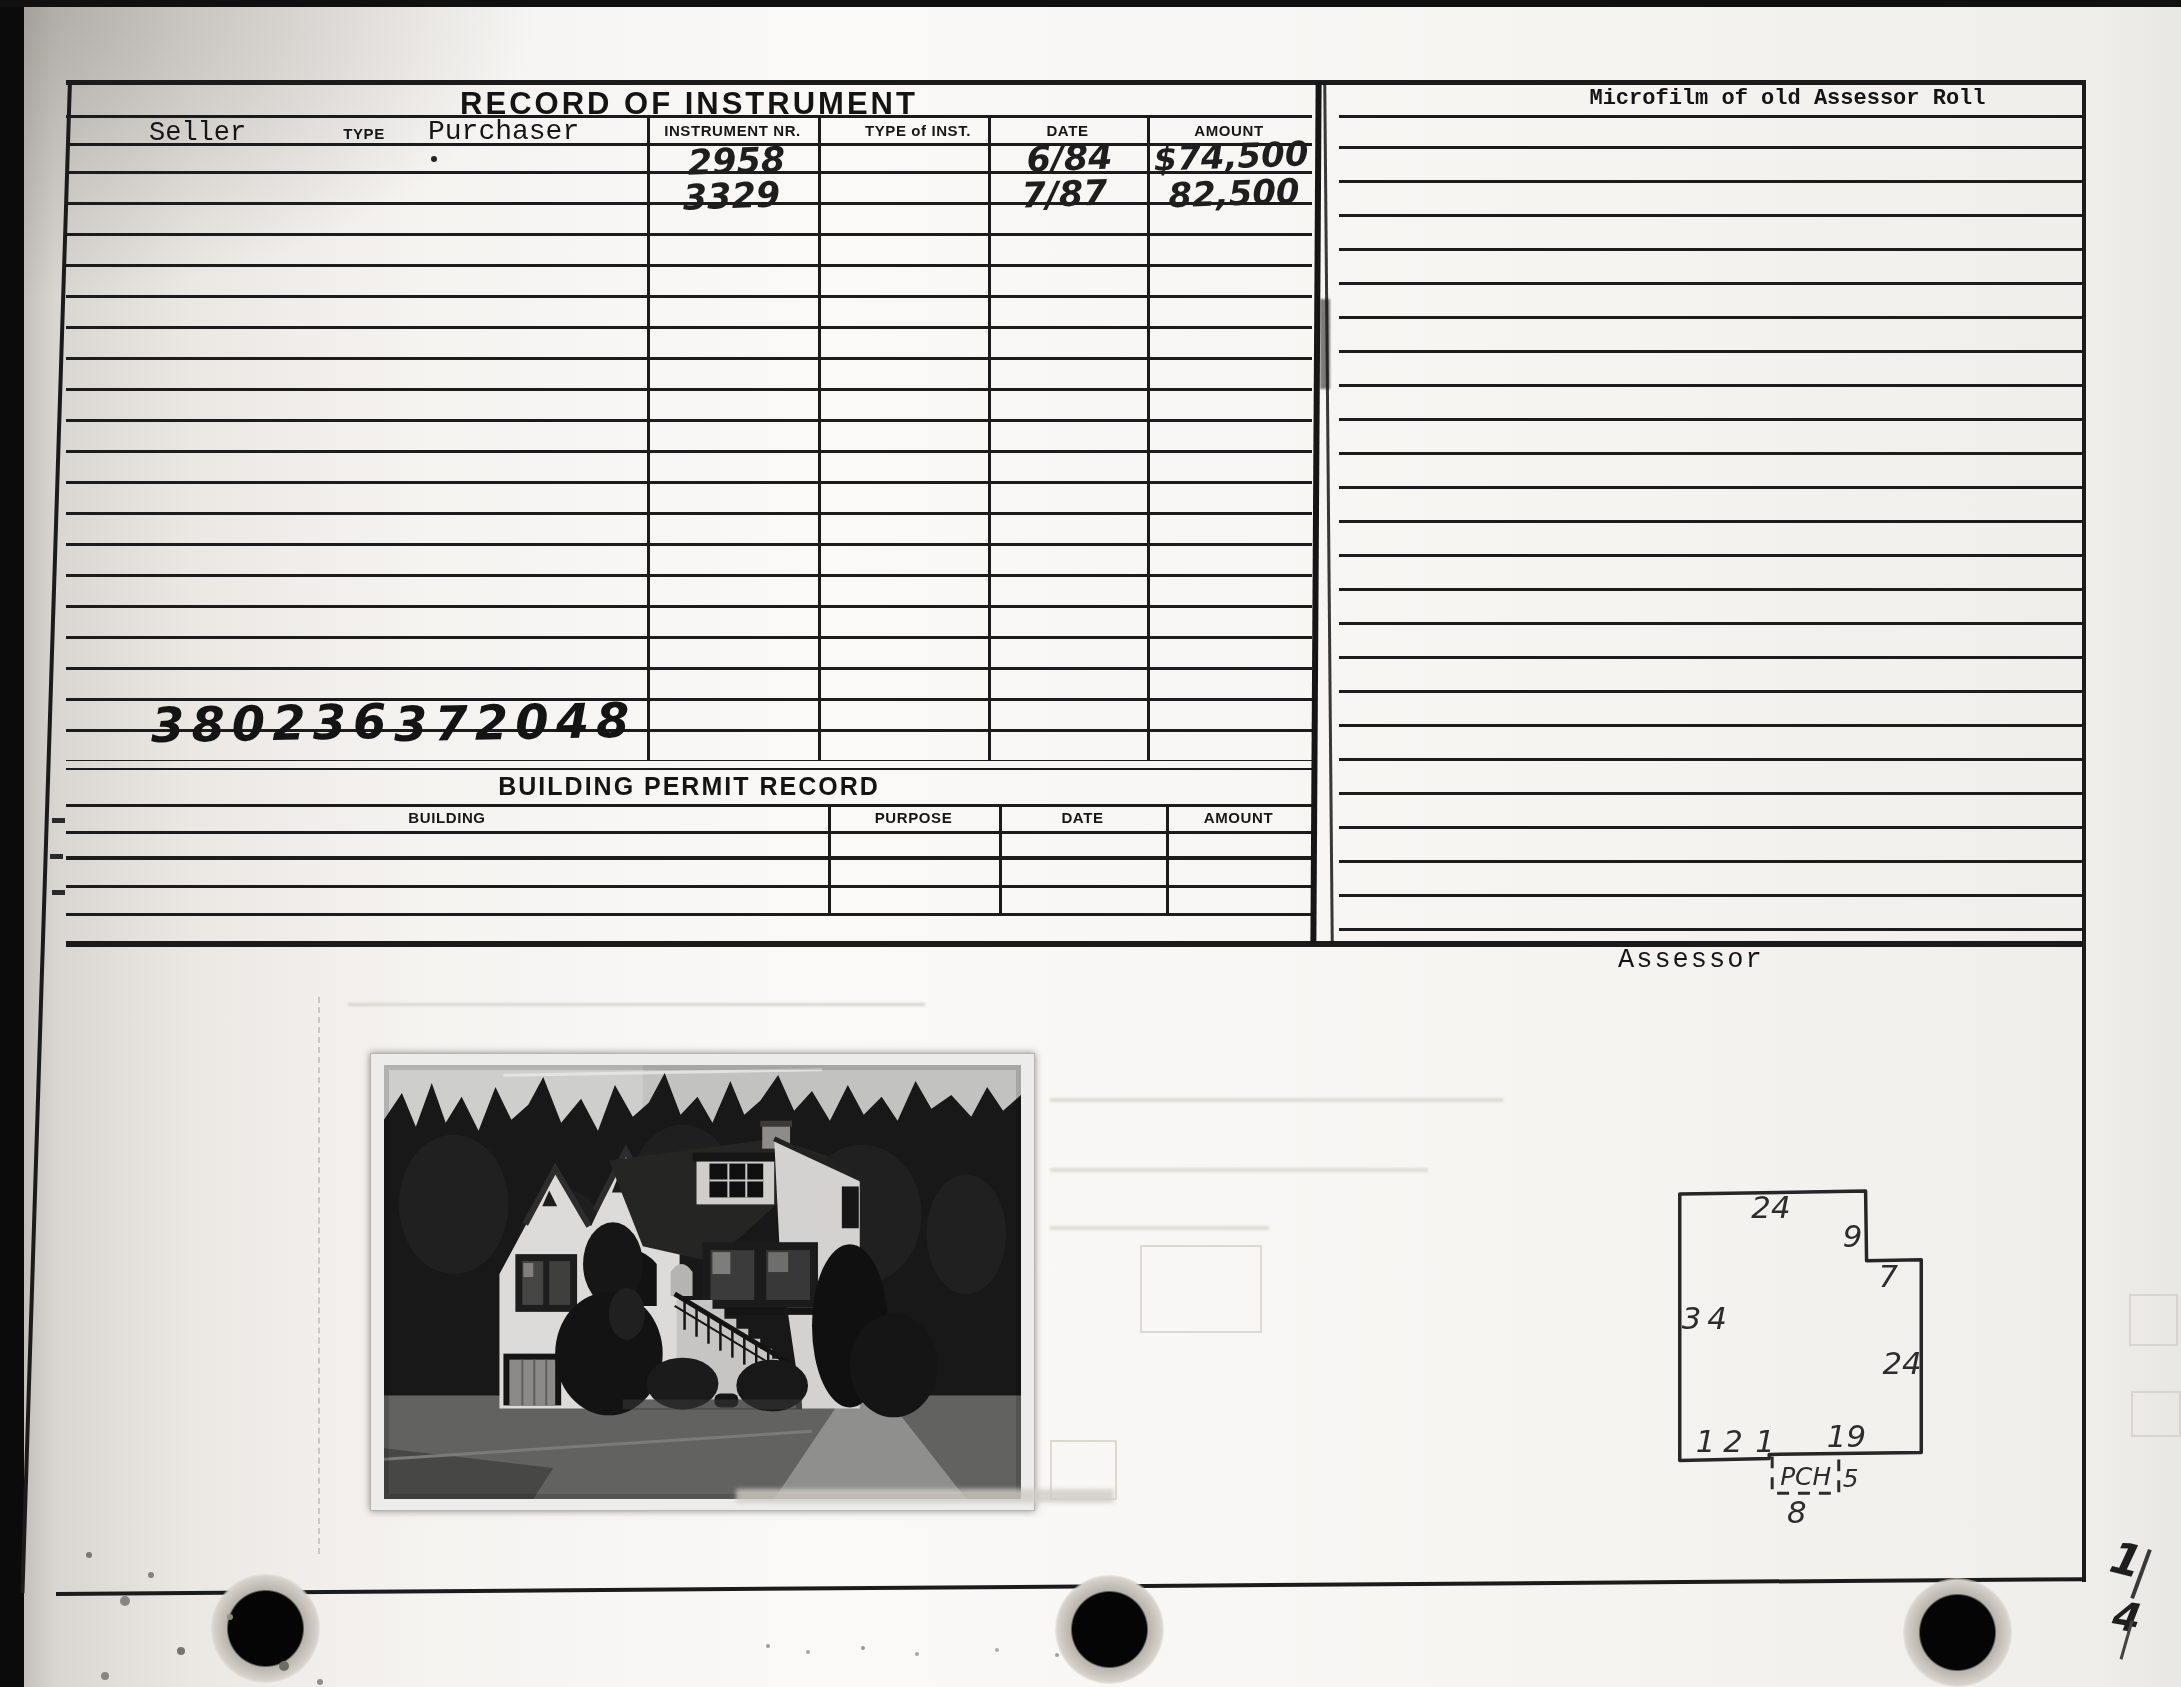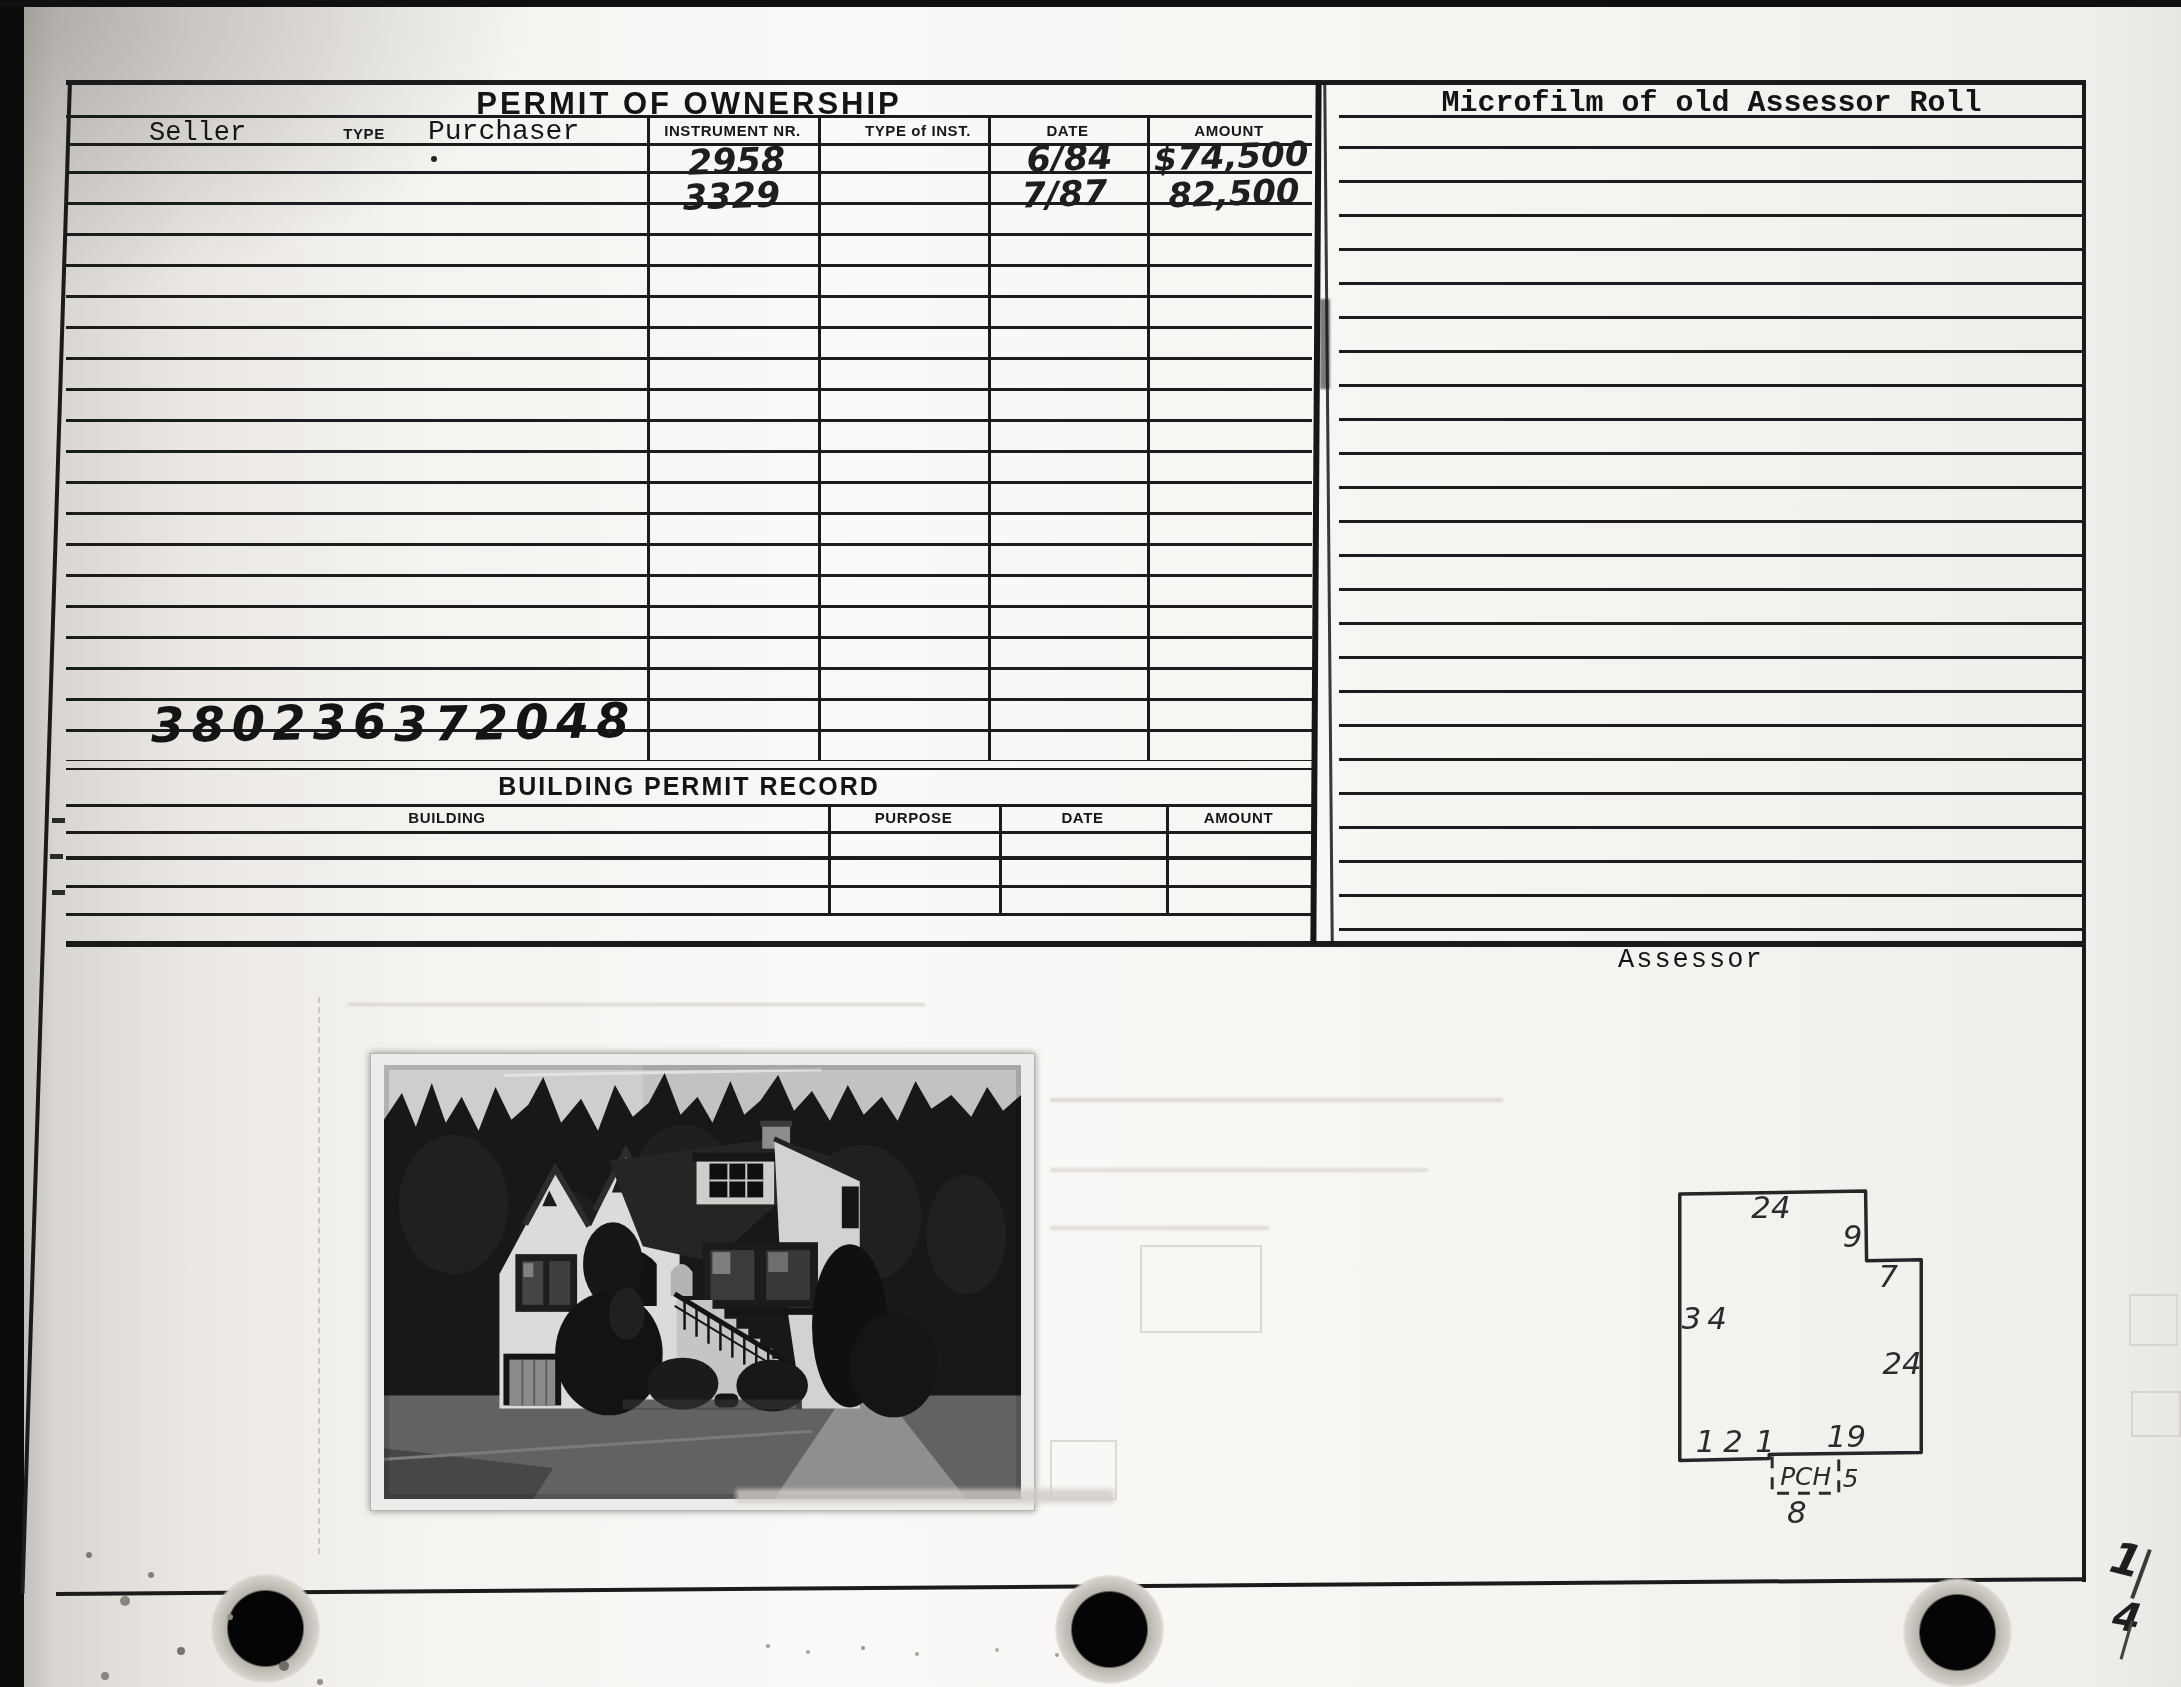--- a/index.html
+++ b/index.html
@@ -37,21 +37,21 @@
   <div class="abs" style="left:0;top:0;width:24px;height:1688px;background:#0b0b0b;"></div>
   <div class="abs" style="left:0;top:0;width:2181px;height:7px;background:#101010;"></div>
 
   <div class="hline" style="left:66px;top:80px;width:2019px;height:5px;"></div>
   <div class="vline" style="left:68px;top:80px;height:1514px;width:4px;transform:rotate(1.8deg);transform-origin:top left;"></div>
   <div class="vline" style="left:2082px;top:80px;height:1502px;width:4px;"></div>
   <div class="hline" style="left:66px;top:941px;width:2019px;height:6px;"></div>
   <div class="hline" style="left:56px;top:1592px;width:2029px;height:4px;transform:rotate(-0.42deg);transform-origin:left center;"></div>
 
   <section>
-    <div class="title-center" style="left:66px;top:86px;width:1246px;font-size:31px;letter-spacing:3px;">PERMIT OF OWNERSHIP</div>
+    <div class="title-center" style="left:66px;top:86px;width:1246px;font-size:31px;letter-spacing:3px;">RECORD OF INSTRUMENT</div>
     <div class="hline" style="left:66px;top:115px;width:1246px;"></div>
 
     <span class="typew" style="left:149px;top:118px;font-size:27px;">Seller</span>
     <span class="formcap" style="left:334px;top:126px;width:60px;">TYPE</span>
     <span class="typew" style="left:428px;top:116px;font-size:28px;">Purchaser</span>
     <span class="formcap" style="left:647px;top:123px;width:171px;">INSTRUMENT NR.</span>
     <span class="formcap" style="left:818px;top:123px;width:200px;">TYPE of INST.</span>
     <span class="formcap" style="left:988px;top:123px;width:159px;">DATE</span>
     <span class="formcap" style="left:1147px;top:123px;width:164px;">AMOUNT</span>
     <div class="hline" style="left:66px;top:143px;width:1246px;"></div>
@@ -92,21 +92,21 @@
     <div class="vline" style="left:828px;top:804px;height:112px;"></div>
     <div class="vline" style="left:999px;top:804px;height:112px;"></div>
     <div class="vline" style="left:1166px;top:804px;height:112px;"></div>
   </section>
 
   <div class="crease" style="left:1313px;top:82px;width:6px;height:862px;transform:rotate(.35deg);"></div>
   <div class="crease" style="left:1327px;top:82px;width:3px;height:862px;transform:rotate(-.5deg);opacity:.85;"></div>
   <div class="crease" style="left:1320px;top:299px;width:10px;height:90px;opacity:.55;filter:blur(1px);"></div>
 
   <section>
-    <div class="title-center typew" style="left:1341px;top:86px;width:741px;font-size:30px;">Microfilm of old Assessor Roll</div>
+    <div class="title-center typew" style="left:1417px;top:86px;width:741px;font-size:22px;">Microfilm of old Assessor Roll</div>
     <div class="hline" style="left:1339px;top:115px;width:745px;"></div>
     <div class="ruled" style="left:1339px;top:115px;width:743px;height:824px;--per:34px;--gap:31px;"></div>
   </section>
 
   <span class="typew" style="left:1618px;top:945px;font-size:27px;letter-spacing:2px;">Assessor</span>
 
   <figure class="photo">
     <svg width="637" height="434" viewBox="0 0 640 436">
 
       <rect x="0" y="0" width="640" height="150" fill="#c2c2c0"></rect>

